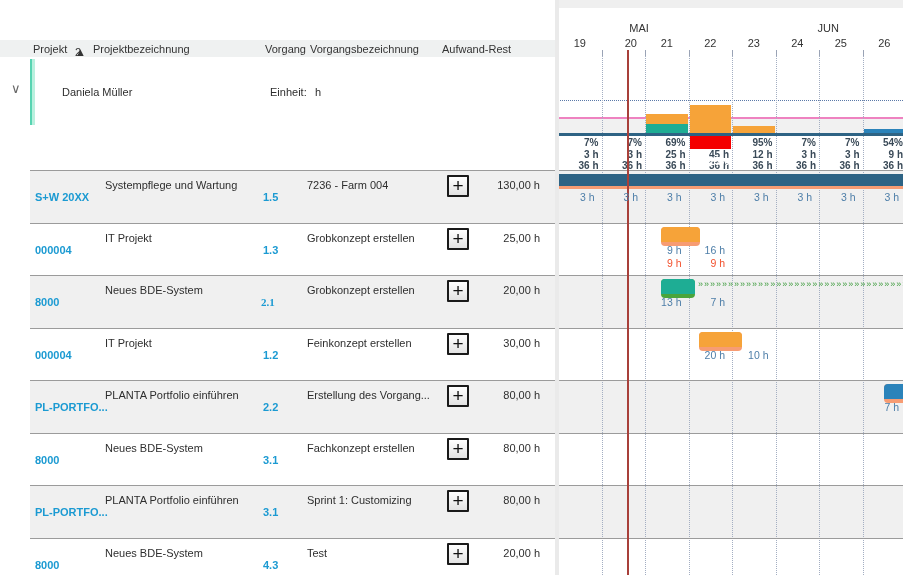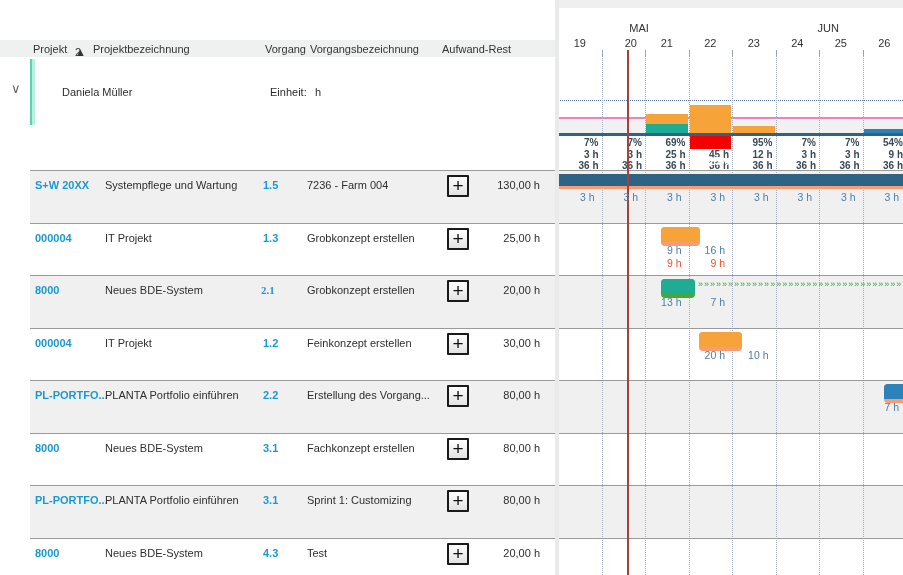--- a/index.html
+++ b/index.html
@@ -12,21 +12,21 @@
   
   .col-header { left:0; top:40px; width:555px; height:17px; background:#eff1f1; z-index:2; }
   .col-header span { position:absolute; top:3px; font-size:11px; color:#333; white-space:nowrap; }
   .sort-tri { font-size:7px; position:relative; top:-1px; color:#222; }
   .resource-bar { left:30px; top:59px; width:5px; height:66px; background:#b9f0de; border-left:2px solid #58d4b2; z-index:2; }
   .chevron { left:11px; top:81px; font-size:13px; color:#666; z-index:2; }
   .res-text { top:86px; font-size:11px; color:#2e2e2e; white-space:nowrap; z-index:2; }
   .row-stripe { left:30px; width:873px; z-index:1; }
   .row-sep { left:30px; width:873px; height:1px; background:#9b9b9b; z-index:2; }
   .cell { position:absolute; font-size:11px; white-space:nowrap; z-index:3; }
-  .link { color:#1b9ad2; font-weight:bold; cursor:pointer; }
+  .link { color:#1b9ad2; font-weight:bold; cursor:pointer;margin-top:12px; }
   .plus-btn { position:absolute; width:22px; height:22px; border:2px solid #1a1a1a; border-radius:1px;
     background:linear-gradient(#ffffff,#e2e2e2); font-size:19px; line-height:18px; text-align:center;
     color:#111; z-index:3; cursor:pointer; }
   
   .top-band { left:556px; top:0; width:347px; height:8px; background:#efefef; z-index:2; }
   .divider { left:555px; top:0; width:4px; height:575px; background:#eaeaea; z-index:6; }
   .month-lbl { top:22px; font-size:11px; color:#333; z-index:3; text-align:right; width:40px; margin-left:-20px; }
   .week-lbl { top:37px; font-size:11px; color:#333; z-index:3; text-align:center; }
   .tick { top:50px; width:1px; height:6px; background:#9aa3b5; z-index:3; }
   .gridline { top:55px; height:520px; width:0; border-left:1px dotted #a3aec2; z-index:2; }

